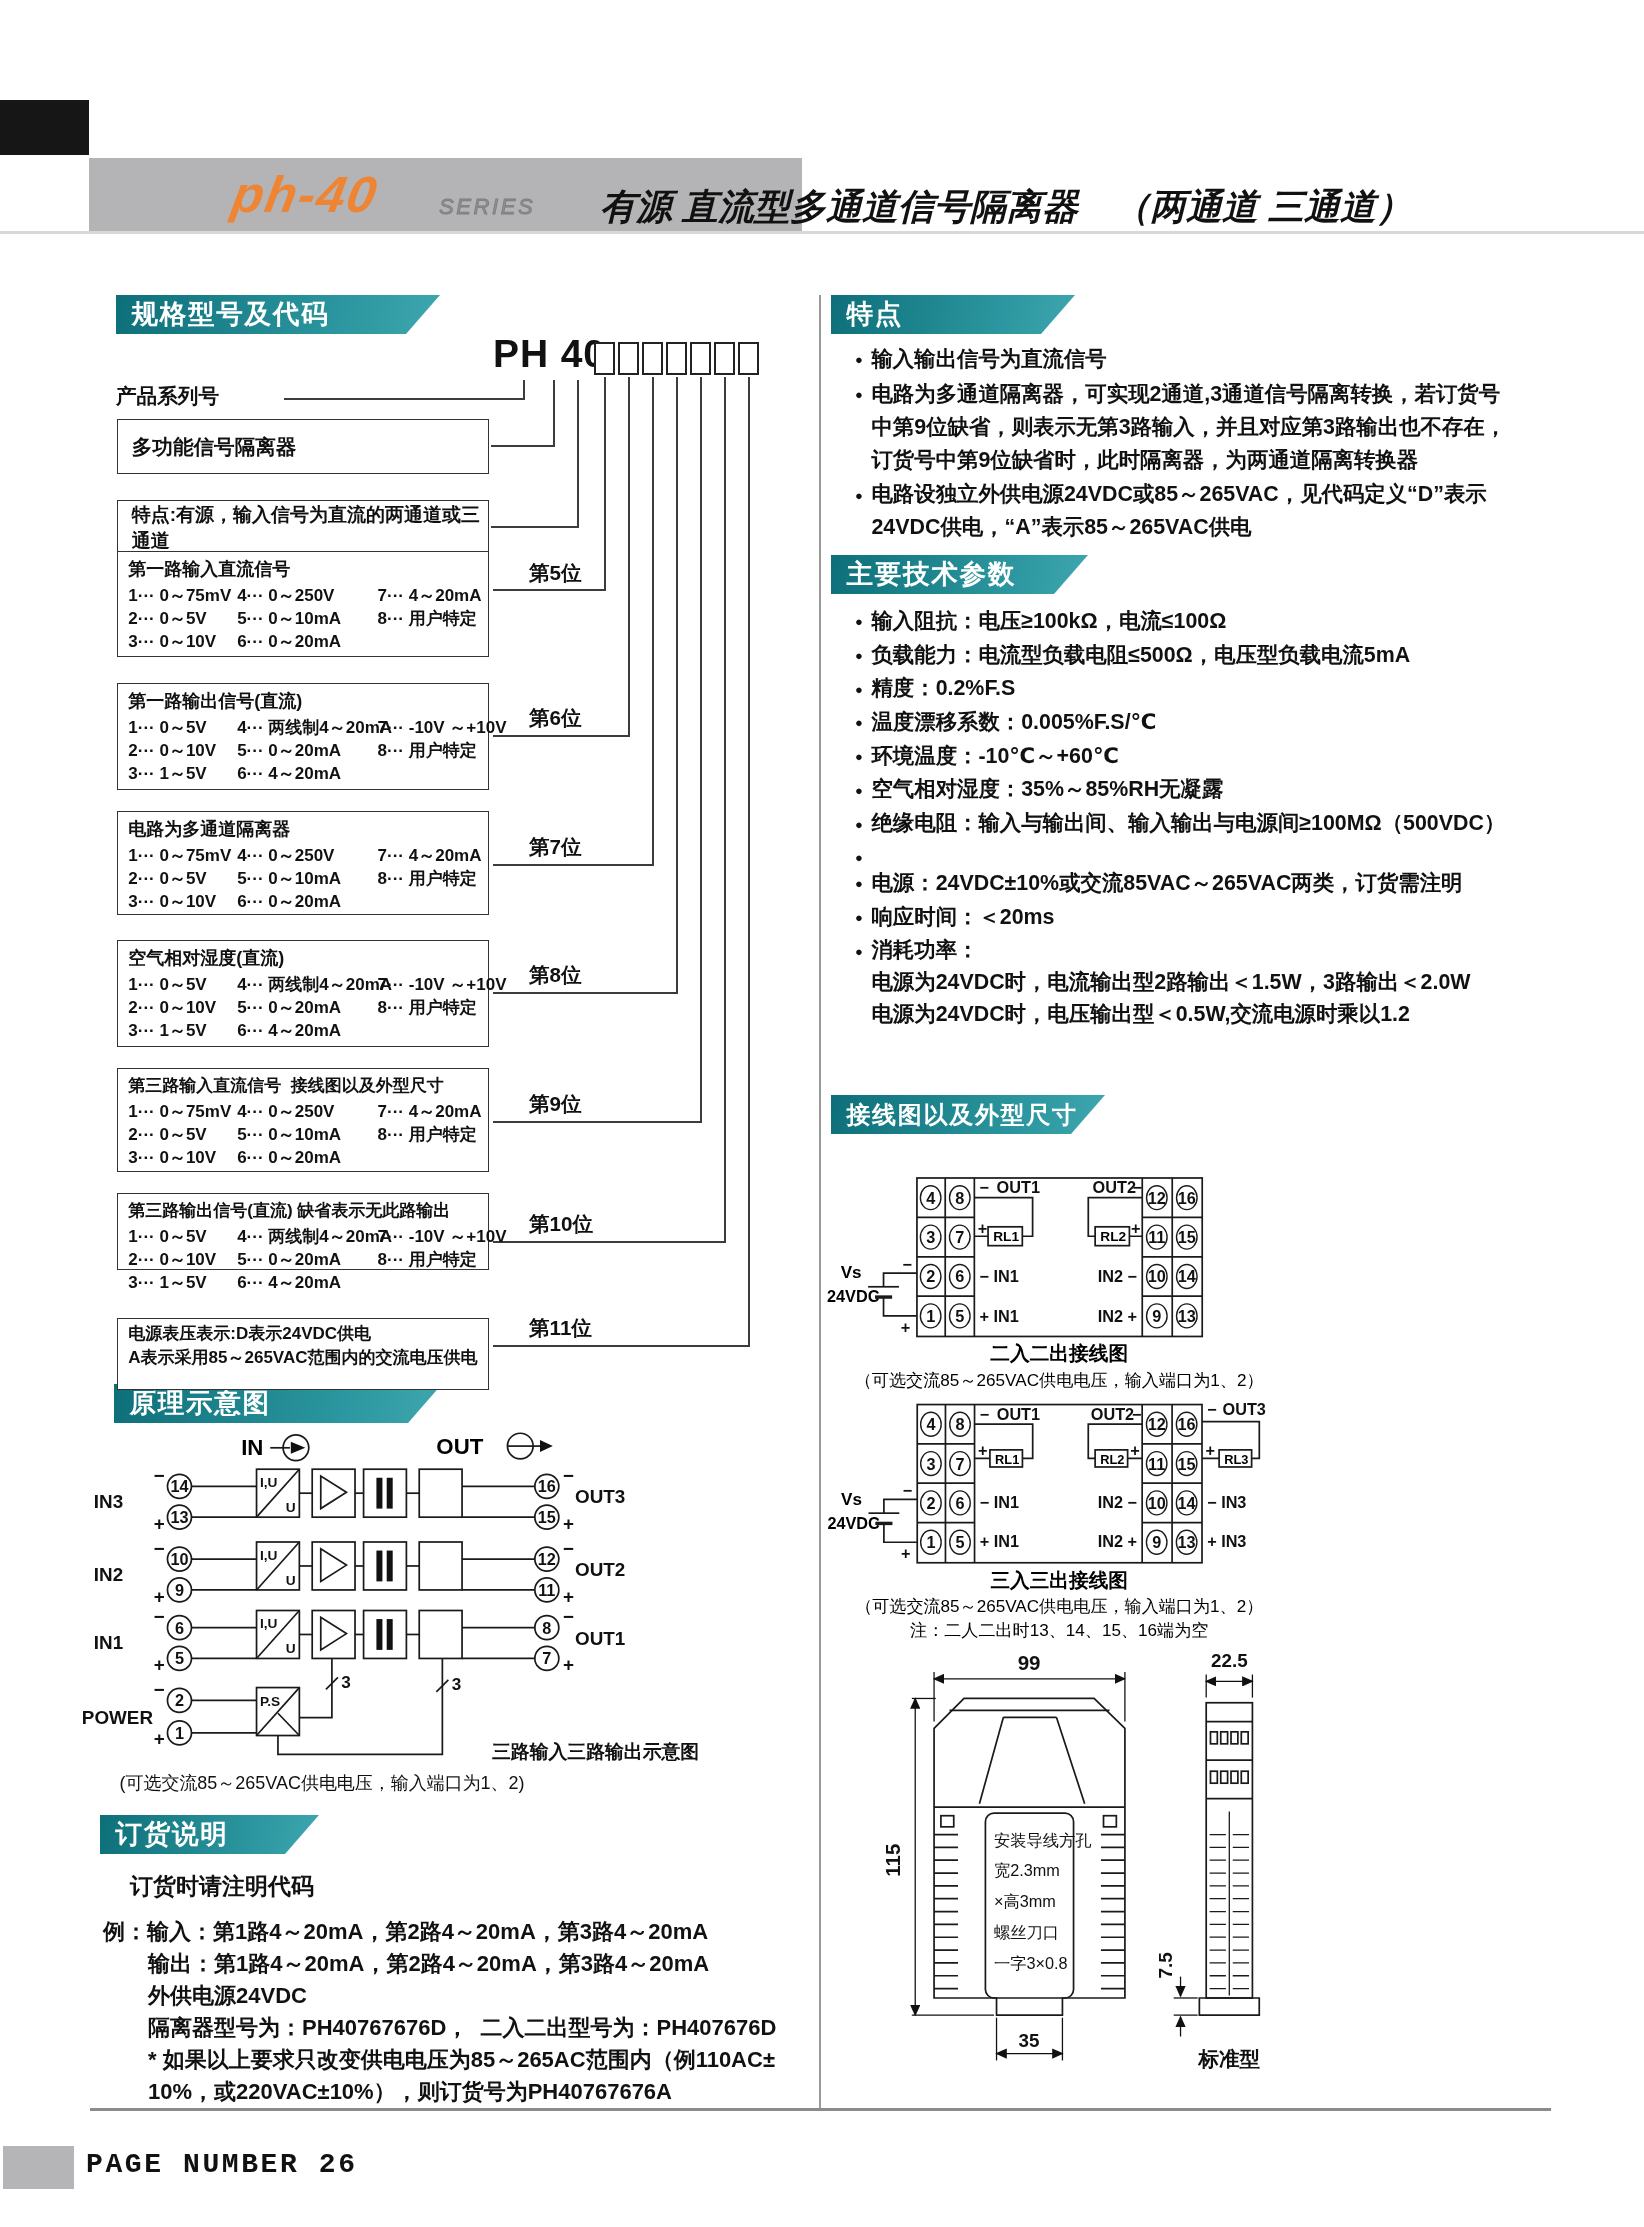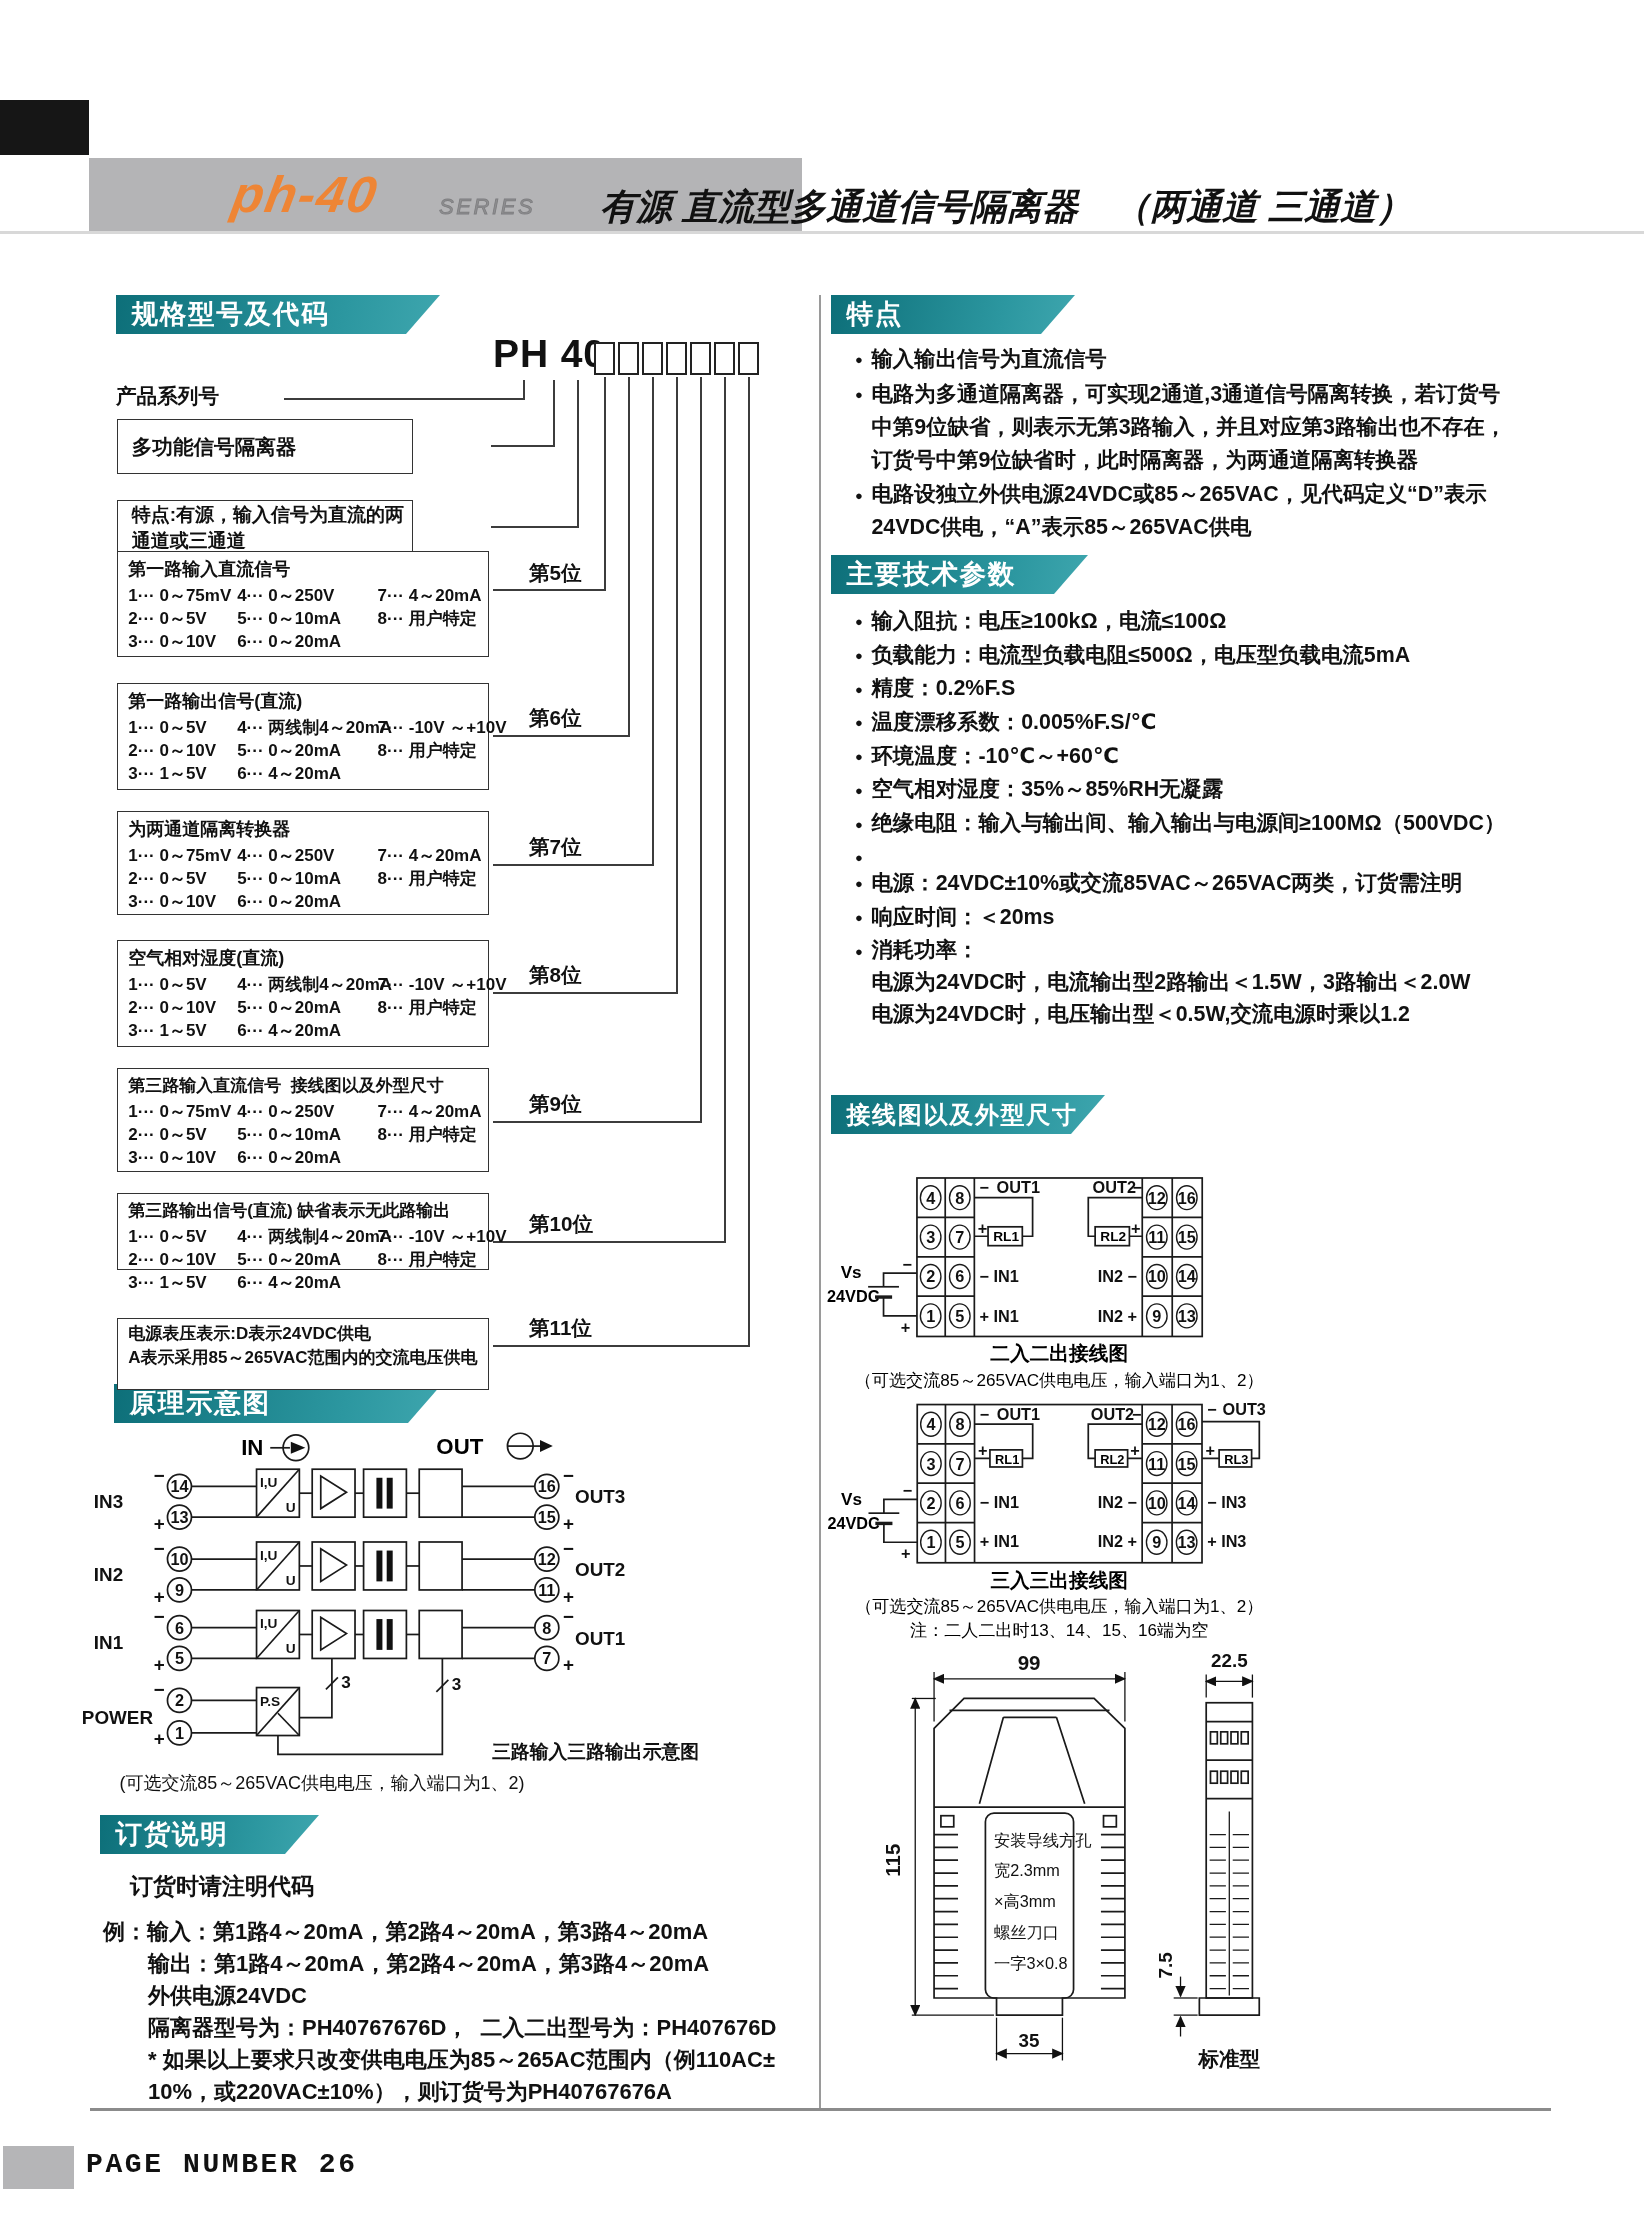--- a/index.html
+++ b/index.html
@@ -16,21 +16,21 @@
   .htitle{position:absolute;left:600px;top:183px;font-size:36px;font-weight:bold;font-style:italic;white-space:pre;}
   .hline{position:absolute;left:0;top:231px;width:1645px;height:2.6px;background:#d8d8d8;}
   
   .sec{position:absolute;height:39px;line-height:39px;padding-left:15.4px;box-sizing:border-box;
        background:linear-gradient(100deg,#0d6f79,#2c97a0 70%,#3ea6ae);color:#fff;font-size:26.6px;
        font-weight:bold;clip-path:polygon(0 0,100% 0,calc(100% - 34px) 100%,0 100%);letter-spacing:1.7px;}
   
   .model{position:absolute;left:493px;top:332px;font-size:39px;font-weight:bold;letter-spacing:0.9px;}
   .dbox{position:absolute;top:342px;width:20.6px;height:33px;border:2.1px solid #222;box-sizing:border-box;background:#fff;}
   .plabel{position:absolute;left:116px;top:382px;font-size:20.6px;font-weight:bold;}
-  .descbox{position:absolute;left:117px;width:296px;height:55px;border:1.7px solid #333;box-sizing:border-box;
+  .descbox{position:absolute;left:117px;width:372px;height:55px;border:1.7px solid #333;box-sizing:border-box;
            display:flex;align-items:center;padding-left:13.7px;font-weight:bold;background:#fff;}
   .cbox{position:absolute;left:117px;width:372px;border:1.7px solid #333;box-sizing:border-box;
         padding:5.1px 8.6px 3.4px 10.3px;background:#fff;}
   .cbt{font-size:18px;font-weight:bold;white-space:pre;margin-bottom:2.6px;}
   .cbr{display:grid;grid-template-columns:31% 40% 29%;font-size:17px;font-weight:bold;line-height:23px;white-space:pre;}
   .tag{position:absolute;left:529px;font-size:20.6px;font-weight:bold;}
   
   .blist{position:absolute;left:855px;width:696px;}
   .bi{display:flex;margin-bottom:1.7px;}
   .blt{font-size:13px;margin:9.4px 8.6px 0 0;flex:0 0 auto;}
@@ -111,21 +111,21 @@
   <div class="cbr"><span>2··· 0～5V</span><span>5··· 0～10mA</span><span>8··· 用户特定</span></div>
   <div class="cbr"><span>3··· 0～10V</span><span>6··· 0～20mA</span><span></span></div>
 </div>
 <div class="cbox" style="top:683px;height:107px">
   <div class="cbt">第一路输出信号(直流)</div>
   <div class="cbr"><span>1··· 0～5V</span><span>4··· 两线制4～20mA</span><span>7··· -10V ～+10V</span></div>
   <div class="cbr"><span>2··· 0～10V</span><span>5··· 0～20mA</span><span>8··· 用户特定</span></div>
   <div class="cbr"><span>3··· 1～5V</span><span>6··· 4～20mA</span><span></span></div>
 </div>
 <div class="cbox" style="top:811px;height:104px">
-  <div class="cbt">为两通道隔离转换器</div>
+  <div class="cbt">电路为多通道隔离器</div>
   <div class="cbr"><span>1··· 0～75mV</span><span>4··· 0～250V</span><span>7··· 4～20mA</span></div>
   <div class="cbr"><span>2··· 0～5V</span><span>5··· 0～10mA</span><span>8··· 用户特定</span></div>
   <div class="cbr"><span>3··· 0～10V</span><span>6··· 0～20mA</span><span></span></div>
 </div>
 <div class="cbox" style="top:940px;height:107px">
   <div class="cbt">空气相对湿度(直流)</div>
   <div class="cbr"><span>1··· 0～5V</span><span>4··· 两线制4～20mA</span><span>7··· -10V ～+10V</span></div>
   <div class="cbr"><span>2··· 0～10V</span><span>5··· 0～20mA</span><span>8··· 用户特定</span></div>
   <div class="cbr"><span>3··· 1～5V</span><span>6··· 4～20mA</span><span></span></div>
 </div>

